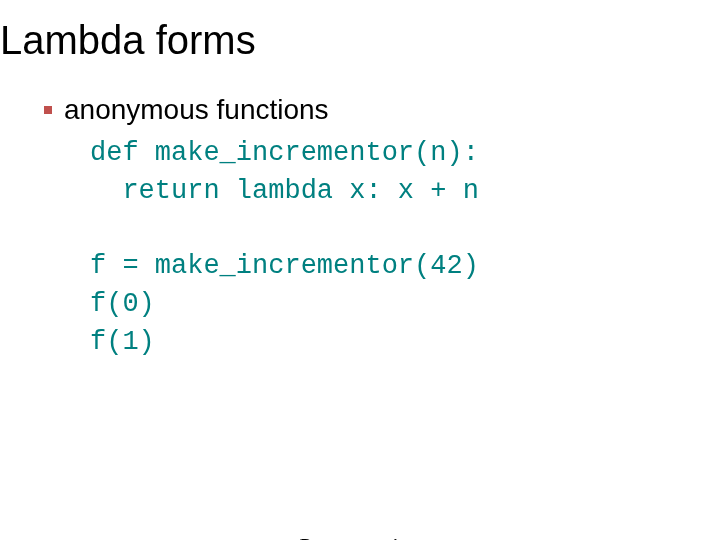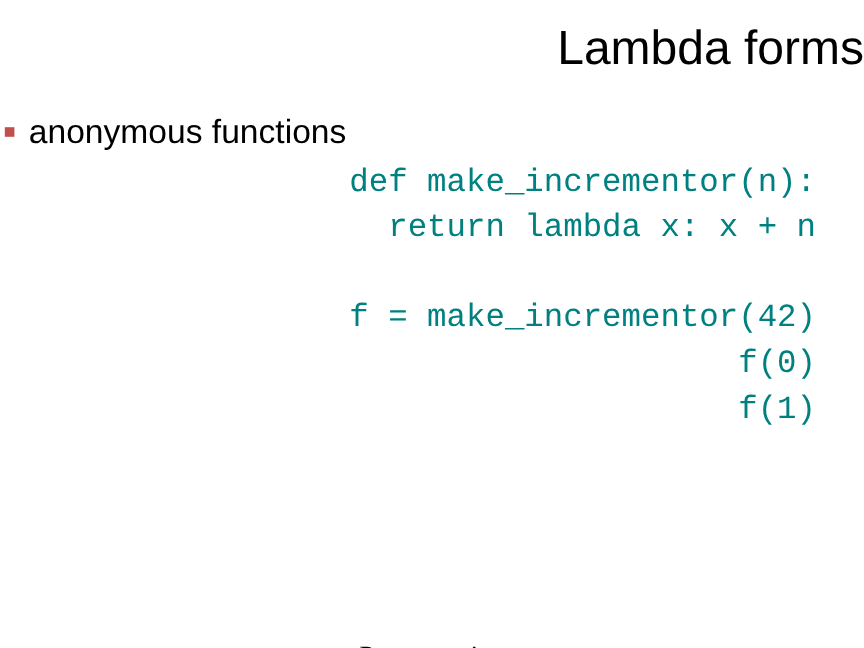--- a/index.html
+++ b/index.html
@@ -12,29 +12,30 @@
     color: #000;
     overflow: hidden;
   }
   .slide {
     position: relative;
     width: 720px;
     height: 540px;
     box-sizing: border-box;
   }
   .title {
-    text-align: right;
+    text-align: left;
     font-family: "Comic Sans MS", "Comic Sans", cursive, sans-serif;
     font-size: 40px;
     color: #000;
     margin-top: 18px;
     margin-bottom: 28px;
     font-weight: 400;
   }
   .content {
+    padding-left: 40px;
     padding-right: 40px;
   }
   .bullets {
     list-style: none;
     padding: 0;
     margin: 0 0 6px 0;
   }
   .bullets li {
     position: relative;
     padding-left: 24px;
@@ -52,21 +53,20 @@
     height: 8px;
     background: #c0504d;
   }
   .code-block {
     margin-left: 50px;
     font-family: "Courier New", Courier, monospace;
     font-size: 27px;
     line-height: 1.4;
     color: #008080;
     white-space: pre;
-    text-align: right;
   }
   .footer {
     position: absolute;
     left: 0;
     bottom: 0;
     width: 100%;
     text-align: center;
     font-family: "Times New Roman", Times, serif;
     font-size: 22px;
     color: #000;

